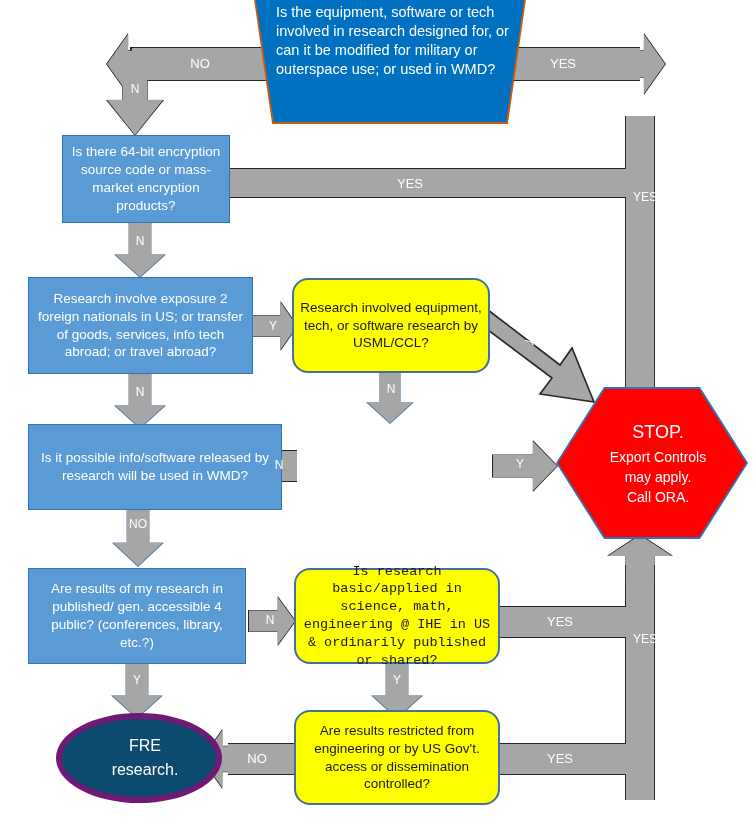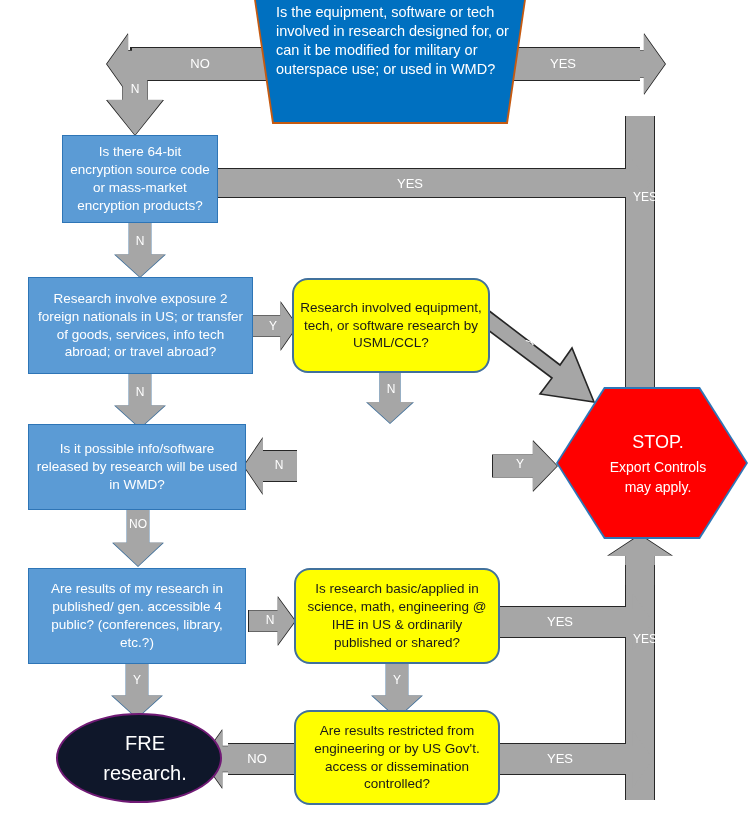--- a/index.html
+++ b/index.html
@@ -81,25 +81,25 @@
   .hex-border {
     position: absolute;
     background: #2E75B6;
     clip-path: polygon(25% 0%, 75% 0%, 100% 50%, 75% 100%, 25% 100%, 0% 50%);
     z-index: 4;
   }
   .hexagon .big { font-size: 18px; display:block; margin-bottom: 2px;}
 
   
   .ellipse {
-    background: #0f172a;
-    border: 2px solid #701a75;
+    background: #0c4a6e;
+    border: 6px solid #701a75;
     border-radius: 50%;
     color: #ffffff;
-    font-size: 20px;
+    font-size: 16px;
     line-height: 1.5;
   }
 
   
   .arrow {
     position: absolute;
     background: #A6A6A6;
     z-index: 2;
   }
   .arrow-outline {
@@ -164,21 +164,21 @@
   <div class="arrow-outline" style="left:130px; top:47px; width:150px; height:34px;"></div>
   <div class="arrow" style="left:132px; top:48px; width:150px; height:32px;"></div>
   <div class="arrow-outline ar-left" style="left:106px; top:33px; width:58px; height:62px;"></div>
   <div class="arrow ar-left" style="left:107px; top:34px; width:56px; height:60px;"></div>
   <div class="arrow-label" style="left:165px; top:56px; width:70px;">NO</div>
 
   <div class="arrow-outline ar-down" style="left:106px; top:50px; width:58px; height:86px;"></div>
   <div class="arrow ar-down" style="left:107px; top:51px; width:56px; height:84px;"></div>
   <div class="arrow-label small" style="left:118px; top:82px; width:34px;">N</div>
 
-  <div class="node blue-box" style="left:62px; top:135px; width:156px; height:88px;">
+  <div class="node blue-box" style="left:62px; top:135px; width:168px; height:88px;">
     <span>Is there 64-bit encryption source code or mass-market encryption products?</span>
   </div>
 
   <div class="arrow-outline" style="left:216px; top:168px; width:425px; height:30px;"></div>
   <div class="arrow" style="left:216px; top:169px; width:425px; height:28px;"></div>
   <div class="arrow-outline ar-right" style="left:595px; top:155px; width:56px; height:58px;"></div>
   <div class="arrow ar-right" style="left:596px; top:156px; width:54px; height:56px;"></div>
   <div class="arrow-label" style="left:375px; top:176px; width:70px;">YES</div>
 
   <div class="arrow-light-outline ar-down" style="left:114px; top:222px; width:52px; height:56px;"></div>
@@ -211,24 +211,25 @@
   <div class="arrow-light-outline ar-down" style="left:366px; top:372px; width:48px; height:52px;"></div>
   <div class="arrow ar-down" style="left:367px; top:373px; width:46px; height:50px;"></div>
   <div class="arrow-label small" style="left:375px; top:382px; width:32px;">N</div>
 
   <div class="hex-border" style="left:556px; top:387px; width:192px; height:152px;"></div>
   <div class="node hexagon" style="left:558px; top:389px; width:188px; height:148px;">
     <span>
       <span class="big">STOP.</span>
       <span>Export Controls</span>
       <span>may apply.</span>
+      <span>Call ORA.</span>
     </span>
   </div>
 
-  <div class="node blue-box" style="left:28px; top:424px; width:218px; height:86px;">
+  <div class="node blue-box" style="left:28px; top:424px; width:254px; height:86px;">
     <span>Is it possible  info/software released by research will be used in WMD?</span>
   </div>
 
   <div class="arrow-outline" style="left:262px; top:450px; width:35px; height:32px;"></div>
   <div class="arrow" style="left:262px; top:451px; width:35px; height:30px;"></div>
   <div class="arrow-outline ar-left" style="left:243px; top:437px; width:52px; height:58px;"></div>
   <div class="arrow ar-left" style="left:244px; top:438px; width:50px; height:56px;"></div>
   <div class="arrow-label small" style="left:264px; top:458px; width:30px;">N</div>
 
   <div class="arrow-light-outline ar-down" style="left:112px; top:509px; width:52px; height:58px;"></div>
@@ -251,21 +252,21 @@
   </div>
 
   <div class="arrow-outline ar-right" style="left:248px; top:596px; width:48px; height:50px;"></div>
   <div class="arrow ar-right" style="left:249px; top:597px; width:46px; height:48px;"></div>
   <div class="arrow-label small" style="left:255px; top:613px; width:30px;">N</div>
 
   <div class="arrow-light-outline ar-down" style="left:111px; top:663px; width:52px; height:56px;"></div>
   <div class="arrow ar-down" style="left:112px; top:664px; width:50px; height:54px;"></div>
   <div class="arrow-label small" style="left:120px; top:673px; width:34px;">Y</div>
 
-  <div class="node yellow-box" style="left:294px; top:568px; width:206px; height:96px;">
+  <div class="node yellow-box" style="left:294px; top:568px; width:206px; height:96px;font-family:Liberation Mono, monospace;">
     <span>Is research basic/applied in science, math, engineering @ IHE in US &amp; ordinarily published or shared?</span>
   </div>
 
   <div class="arrow-outline" style="left:500px; top:606px; width:130px; height:32px;"></div>
   <div class="arrow" style="left:500px; top:607px; width:130px; height:30px;"></div>
   <div class="arrow-outline ar-right" style="left:598px; top:592px; width:56px; height:60px;"></div>
   <div class="arrow ar-right" style="left:599px; top:593px; width:54px; height:58px;"></div>
   <div class="arrow-label" style="left:525px; top:614px; width:70px;">YES</div>
 
   <div class="arrow-light-outline ar-down" style="left:371px; top:663px; width:52px; height:56px;"></div>

